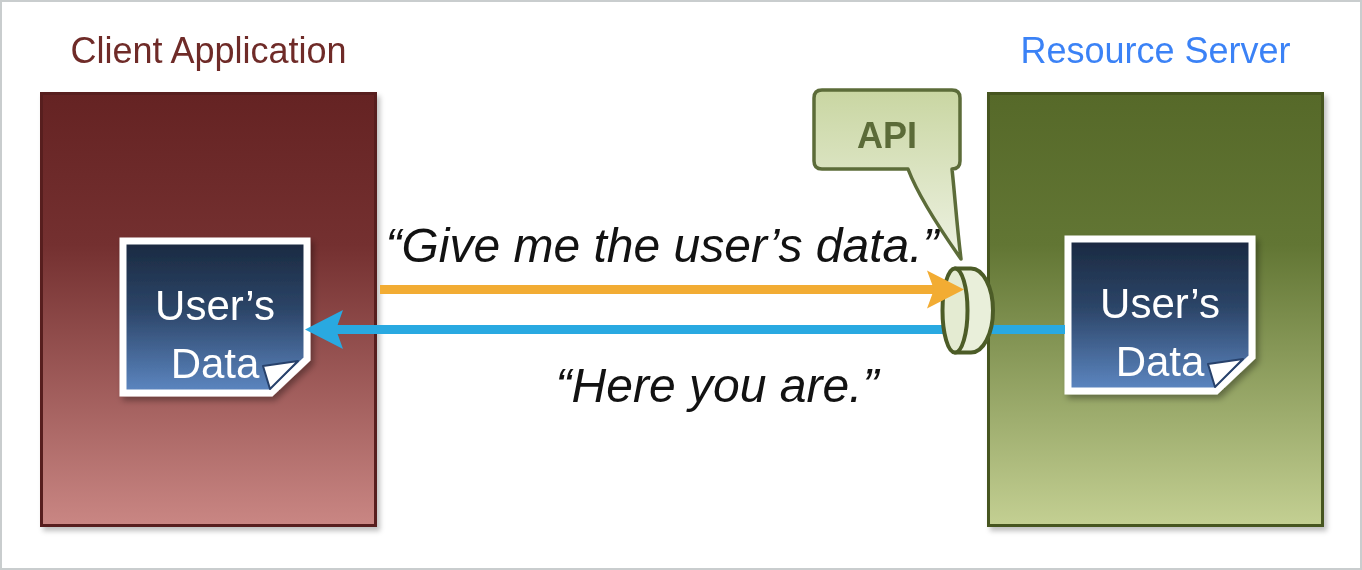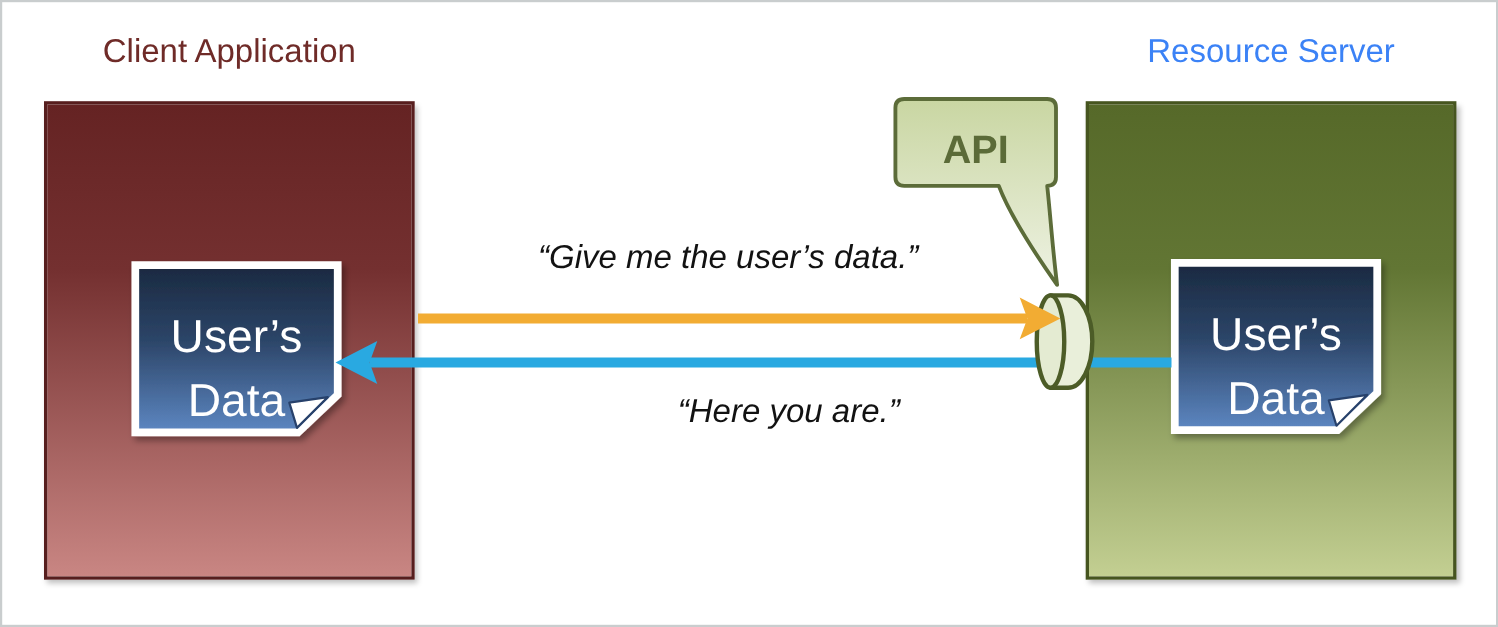--- a/index.html
+++ b/index.html
@@ -7,21 +7,21 @@
     position:relative;
     width:1358px;height:566px;
     border:2px solid #c9cdce;
     background:#ffffff;
     overflow:hidden;
     font-family:"Liberation Sans", sans-serif;
   }
   .title{
     position:absolute;
     text-align:center;
-    font-size:30px;
+    font-size:36px;
     font-weight:400;
     white-space:nowrap;
     letter-spacing:0px;
   }
   .client-title{left:38px;top:28px;width:337px;color:#6f2b28;}
   .server-title{left:985px;top:28px;width:337px;color:#3b82f6;}
   .box{
     position:absolute;
     top:90px;width:337px;height:435px;
     box-sizing:border-box;
@@ -33,21 +33,21 @@
     background:linear-gradient(180deg,#652323 0%,#743030 35%,#c98683 100%);
   }
   .server-box{
     left:985px;
     border:3px solid #46551f;
     background:linear-gradient(180deg,#566929 0%,#627634 35%,#c3cf92 100%);
   }
   .msg{
     position:absolute;
     text-align:center;
-    font-size:30px;
+    font-size:48px;
     font-style:italic;
     color:#121212;
     white-space:nowrap;
   }
   .request-text{left:370px;top:216px;width:580px;}
   .response-text{left:510px;top:356px;width:410px;}
   svg.overlay{
     position:absolute;left:0;top:0;
     pointer-events:none;
   }

